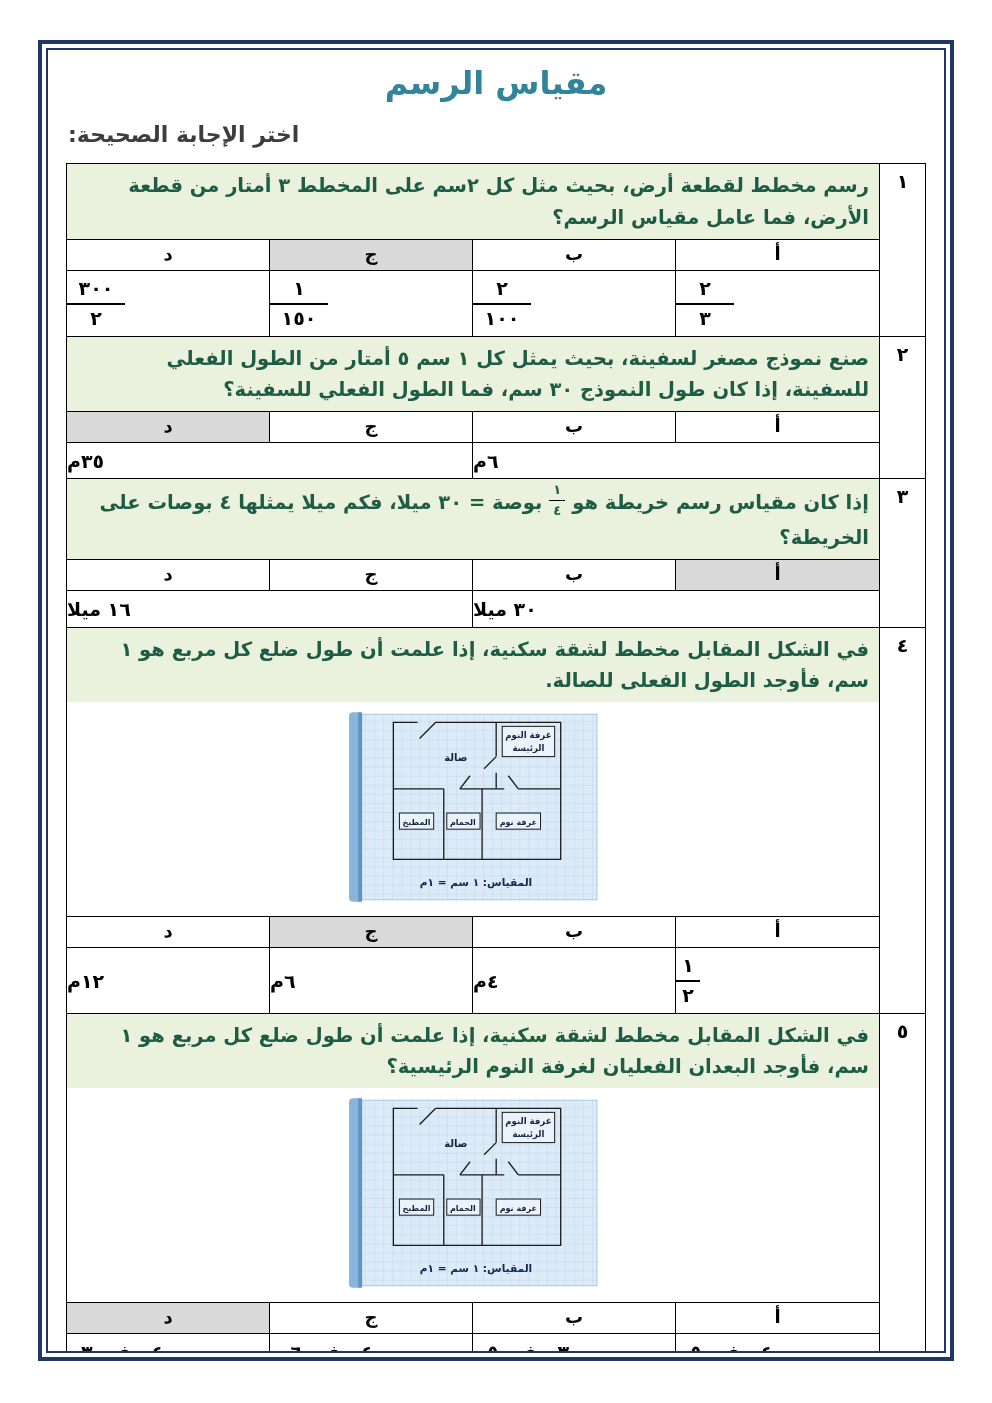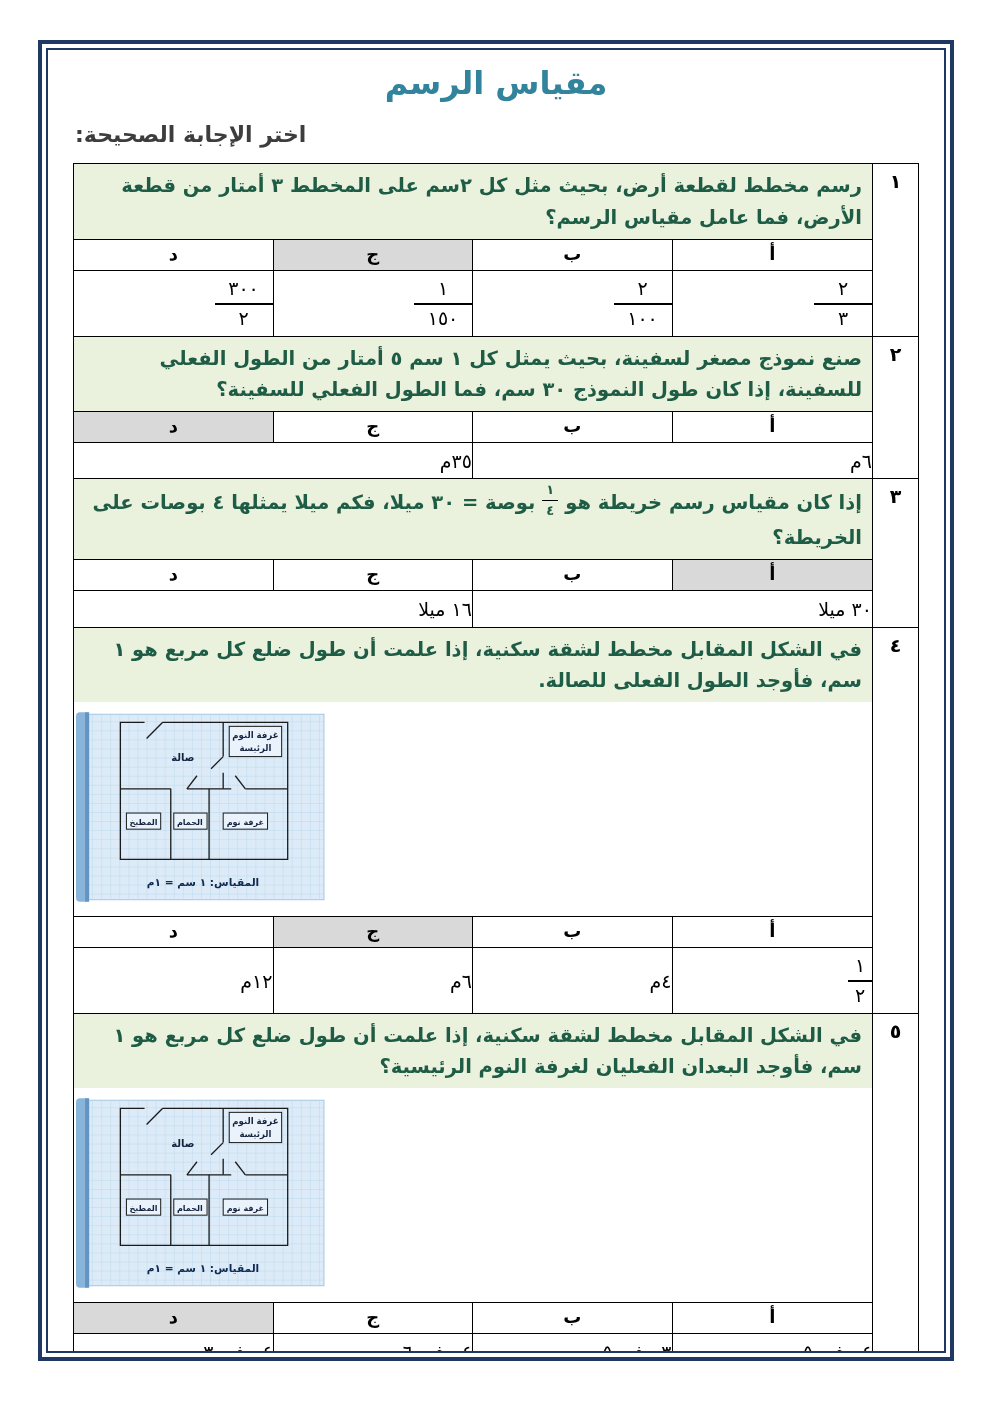--- a/index.html
+++ b/index.html
@@ -10,21 +10,21 @@
   body{
     width:992px; height:1403px; position:relative; overflow:hidden;
     font-family:"DejaVu Sans", sans-serif; color:#000;
   }
   .frame{
     position:absolute; left:38px; right:38px; top:40px; bottom:42px;
     border:4px solid var(--frame); padding:4px; background:#fff;
   }
   .frame-inner{
     width:100%; height:100%; border:2px solid var(--frame);
-    padding:10px 25px 12px; overflow:hidden;
+    padding:10px 18px 12px; overflow:hidden;
   }
   .title{
     text-align:center; color:var(--title); font-size:32px; font-weight:bold;
     margin-top:4px; letter-spacing:0.5px;
   }
   .instruction{
     text-align:left; color:#3d3d3d; font-size:22px; font-weight:bold;
     margin:20px 2px 18px;
   }
   .question{
@@ -35,30 +35,30 @@
     flex:0 0 46px; border-left:1.6px solid #000; text-align:center;
     padding-top:6px; font-size:19px; font-weight:bold;
   }
   .qmain{ flex:1 1 auto; min-width:0; display:flex; flex-direction:column; }
   .qtext{ border-bottom:1.6px solid #000; background:#fff; }
   .qpara{
     display:block; background:var(--qbg); color:var(--qtext);
     font-weight:bold; font-size:19.5px; line-height:1.6;
     padding:6px 10px; text-align:right;
   }
-  .plan-wrap{ display:flex; justify-content:flex-end; padding:10px 0 12px; background:#fff; }
+  .plan-wrap{ display:flex; justify-content:center; padding:10px 0 12px; background:#fff; }
   .row{ display:flex; }
   .row.headers{ border-bottom:1.6px solid #000; }
   .cell{ flex:1 1 25%; min-width:0; text-align:center; }
   .row .cell:not(:first-child){ border-right:1.6px solid #000; }
   .head{ font-size:18px; font-weight:bold; padding:3px 0 6px; }
   .head.hl{ background:var(--hl); }
   .val{
-    font-size:19px; font-weight:normal; padding:6px 0;
-    display:flex; align-items:center; justify-content:flex-start; min-height:36px;
+    font-size:19px; font-weight:bold; padding:6px 0;
+    display:flex; align-items:center; justify-content:flex-end; min-height:36px;
   }
   .frac{ display:inline-flex; flex-direction:column; align-items:center; line-height:1.25; }
   .frac .num{ border-bottom:2px solid #000; min-width:58px; text-align:center; padding:0 6px 2px; }
   .frac .den{ padding-top:2px; }
   .frac-narrow .num{ min-width:24px; }
   .frac-inline{ font-size:13px; margin:0 7px; vertical-align:middle; transform:translateY(-3px); }
   .frac-inline .num{ min-width:16px; border-bottom-width:1.5px; padding:0 3px 1px; }
   .plan-svg{ display:block; }
   .plan-text text{
     font-family:"DejaVu Sans", sans-serif; font-weight:bold; fill:#15233f;

